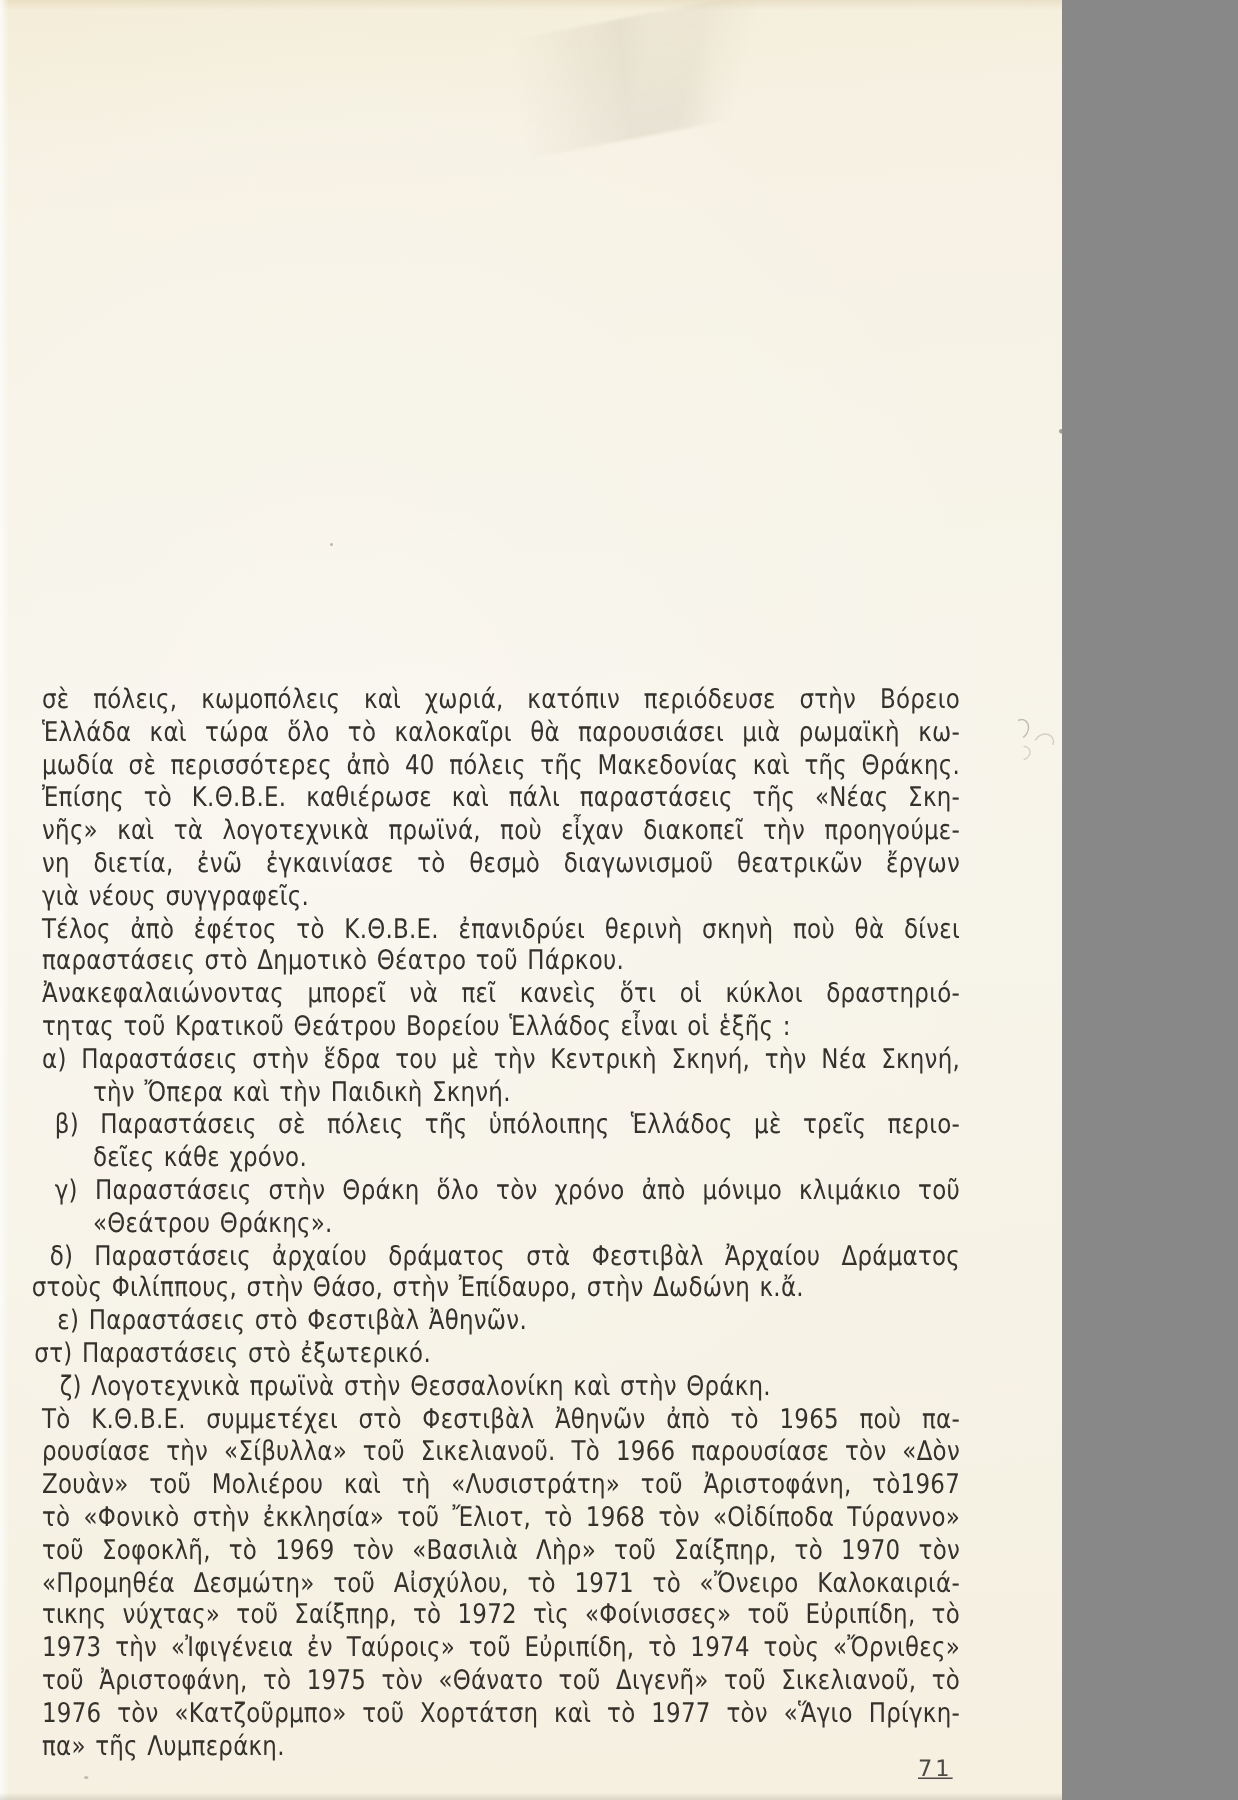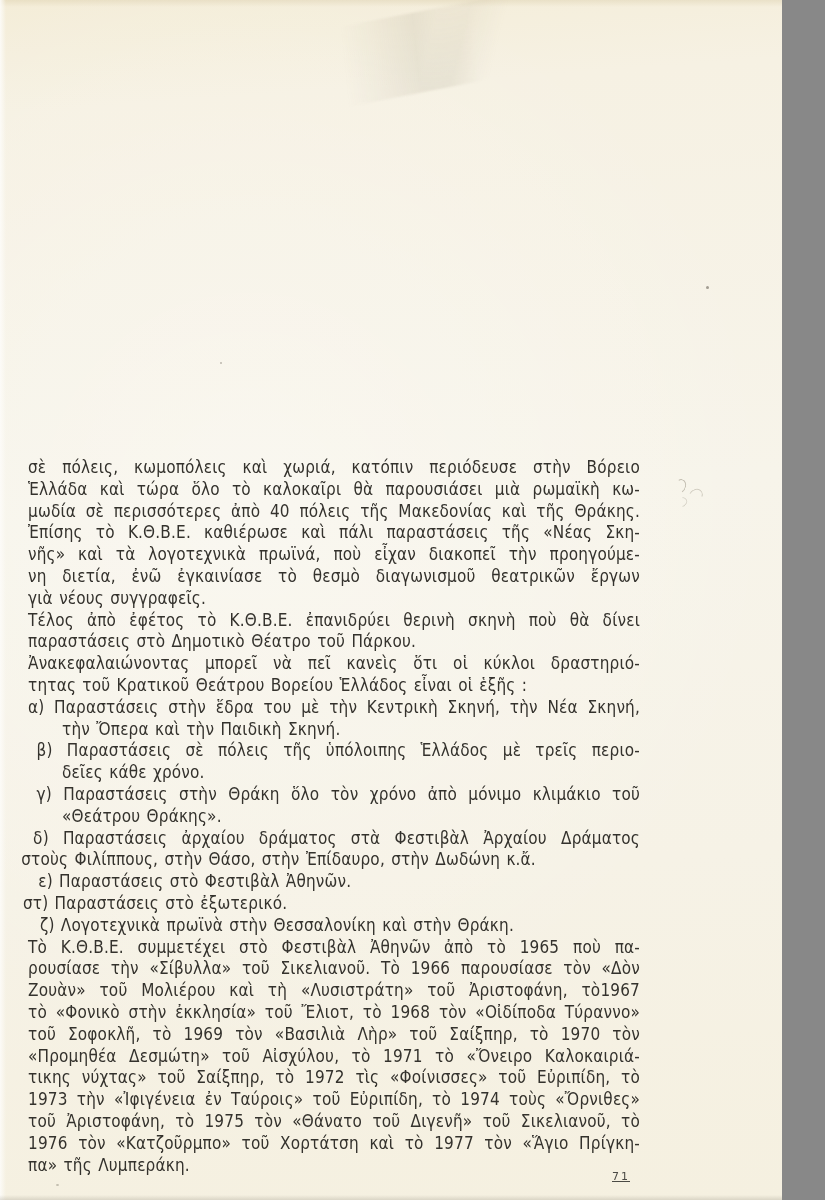--- a/index.html
+++ b/index.html
@@ -2,21 +2,21 @@
 <html lang="el"><head>
 <meta charset="utf-8">
 <style>
   html, body {
     margin: 0;
     padding: 0;
     background: #888;
   }
   .page {
     position: relative;
-    width: 782px;
+    width: 708px;
     height: 1200px;
     overflow: hidden;
     font-family: "DejaVu Sans", sans-serif;
     background:
       radial-gradient(120% 80% at 32% 42%, rgba(255,255,255,0.30) 0%, rgba(255,255,255,0) 58%),
       linear-gradient(176deg, #f4edd8 0%, #f6f1e3 9%, #f7f4ea 42%, #f6f2e6 72%, #f5f0e0 100%);
   }
   
   .edge-left {
     position: absolute; left: 0; top: 0; width: 6px; height: 100%;
@@ -70,21 +70,21 @@
     white-space: nowrap;
     height: 21.8px;
   }
   .line.just {
     white-space: normal;
     text-align: justify;
     text-align-last: justify;
   }
   .page-number {
     position: absolute; left: 612px; top: 1170px;
-    font-size: 11px; letter-spacing: 2px; text-decoration: underline;
+    font-size: 15px; letter-spacing: 2px; text-decoration: underline;
   }
 </style>
 </head>
 <body>
 
 <div class="page">
   <div class="edge-top"></div>
   <div class="edge-left"></div>
   <div class="smudge-top"></div>
   <div class="smudge-right">

